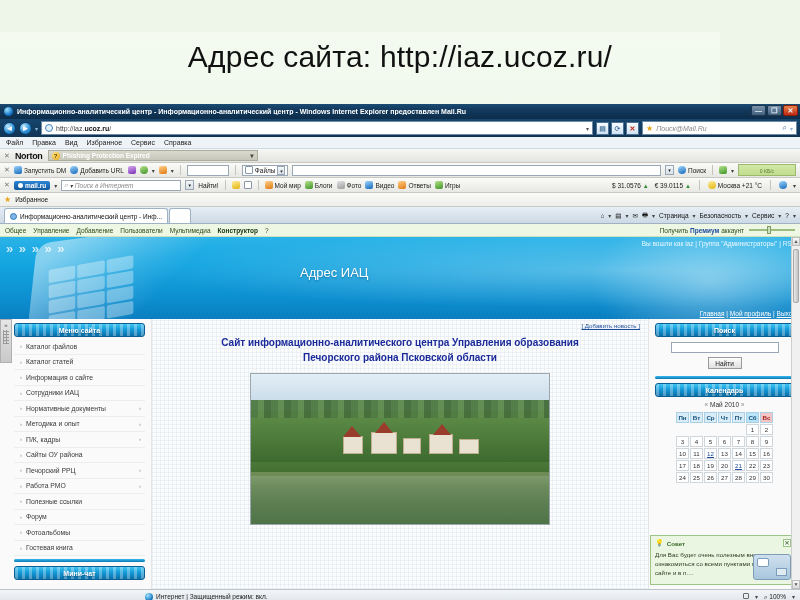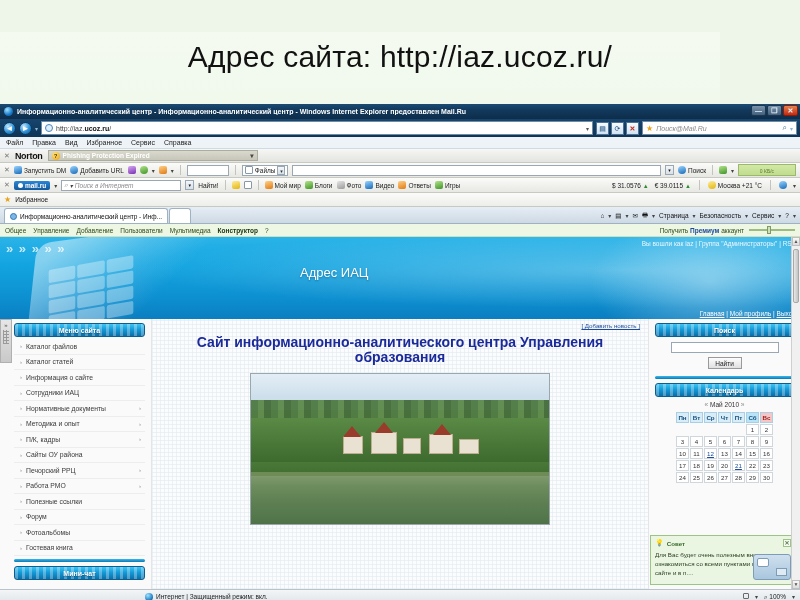--- a/index.html
+++ b/index.html
@@ -340,21 +340,21 @@
       repeating-linear-gradient(0deg, rgba(225,232,238,.55) 0 1px, transparent 1px 4px),
       repeating-linear-gradient(90deg, rgba(225,232,238,.55) 0 1px, transparent 1px 4px),
       #fbfcfd;
     padding: 3px 8px 0 8px;
     position: relative;
   }
   .addnews { text-align: right; font-size: 6.2px; color: #333; }
   .addnews u { color: #1b4b9a; }
   .pagetitle {
     text-align: center; color: #1b2a9a;
-    font-weight: bold; font-size: 14px; line-height: 15px;
+    font-weight: bold; font-size: 10px; line-height: 15px;
     margin-top: 6px;
   }
   .photo {
     margin: 8px auto 0 auto; width: 300px; height: 152px;
     border: 1px solid #9aa8ae;
     background:
       linear-gradient(180deg,#dce9f2 0%,#cfe1ee 18%,#b9d4e4 22%, #8fae74 23%, #6f9a52 38%, #4e7d3a 55%, #3e6b30 70%, #6c8f5c 80%, #8aa97a 100%);
     position: relative; overflow: hidden;
   }
   .photo .sky { position:absolute; left:0; right:0; top:0; height:36px;
@@ -780,20 +780,21 @@
             </ul>
             <div class="bluerule"></div>
             <div class="blockhead">Мини-чат</div>
           </div>
         </div>
 
         <div class="centercol">
           <div class="addnews"><u>[ Добавить новость ]</u></div>
           <div class="pagetitle">
             <div>Сайт информационно-аналитического центра Управления образования</div>
+            <div>Печорского района Псковской области</div>
           </div>
           <div class="photo">
             <div class="sky"></div>
             <div class="trees-far"></div>
             <div class="hill"></div>
             <div class="buildings">
               <i style="left:6px;width:20px;height:18px"></i>
               <i style="left:34px;width:26px;height:22px"></i>
               <i style="left:66px;width:18px;height:16px"></i>
               <i style="left:92px;width:24px;height:20px"></i>

